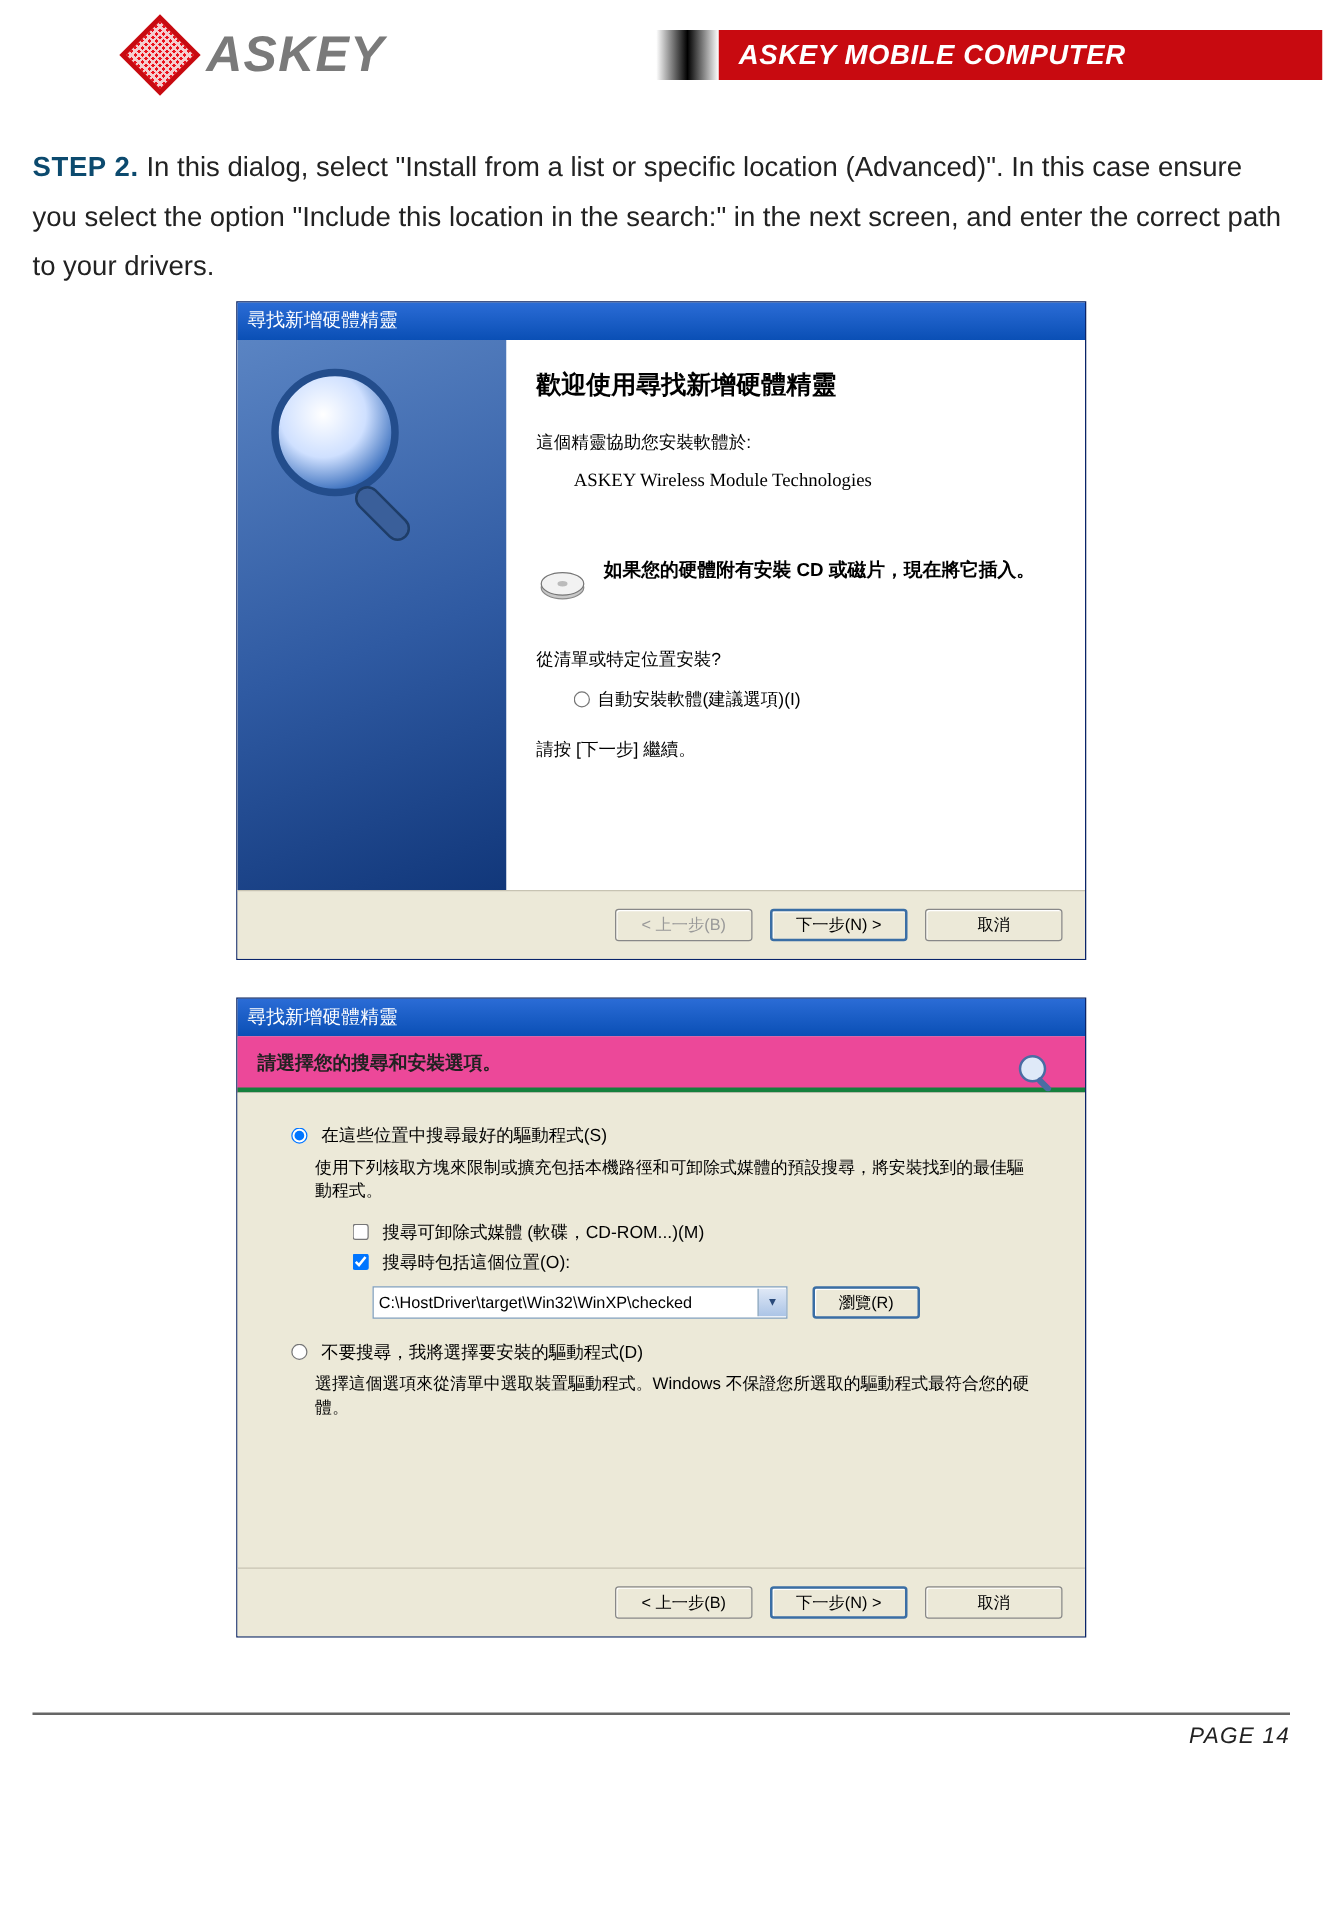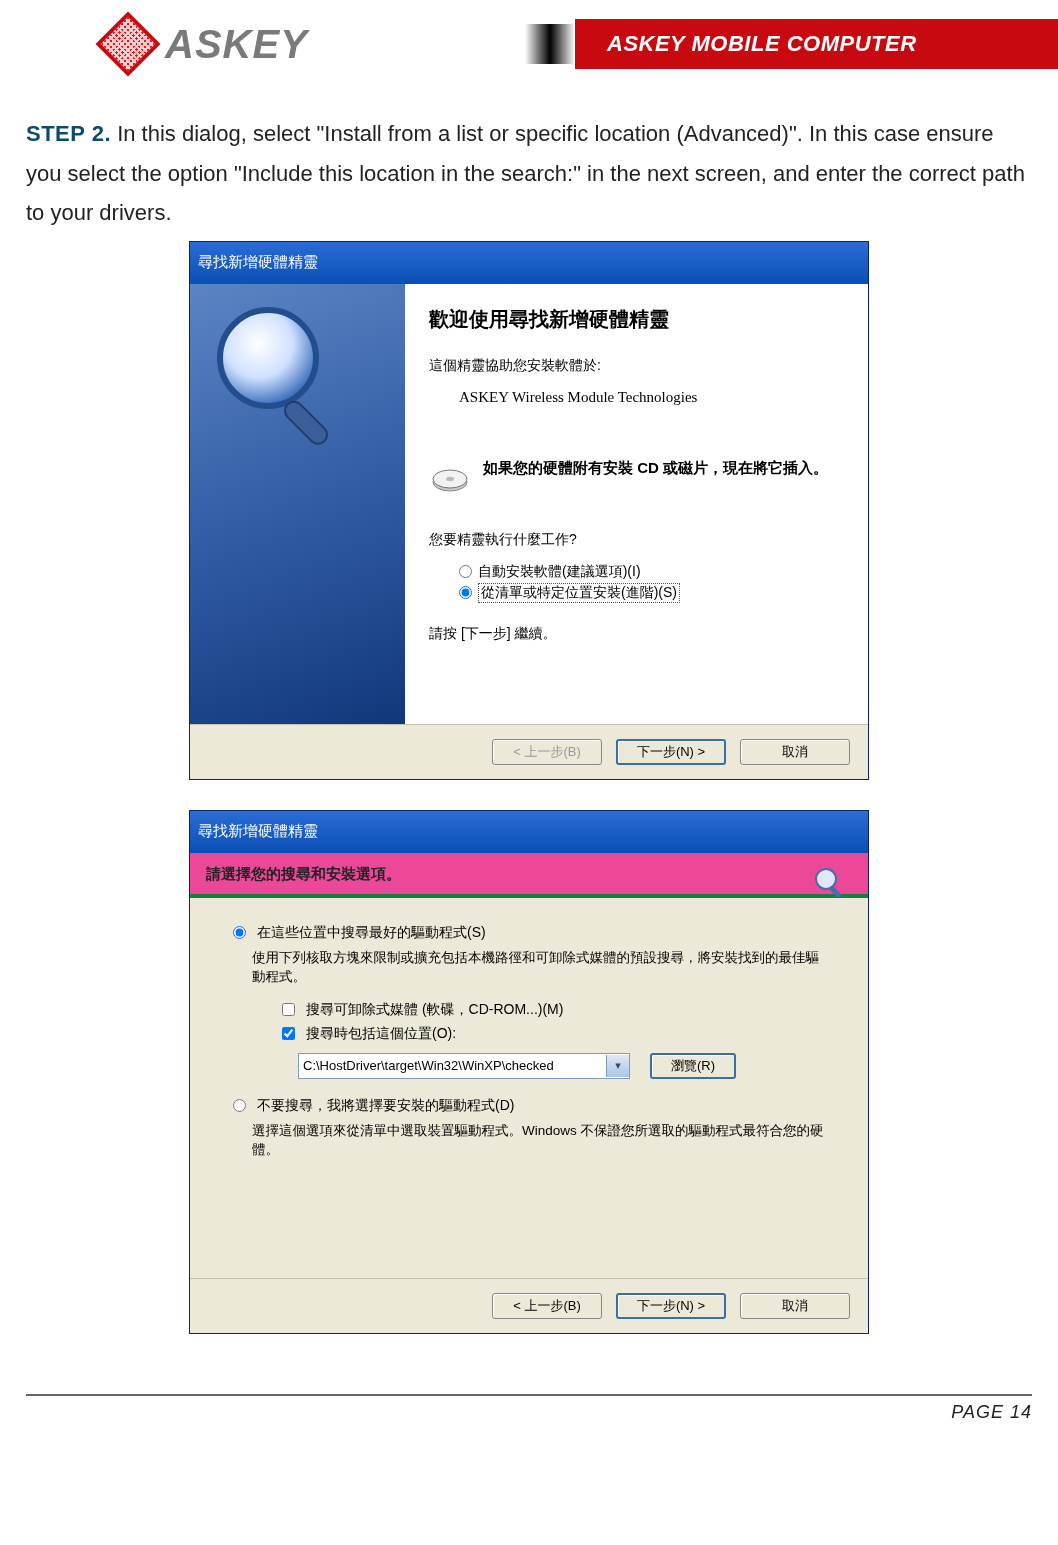--- a/index.html
+++ b/index.html
@@ -53,26 +53,26 @@
     color: #7a7a7a;
     letter-spacing: 1px;
   }
   .header-grad {
     flex: 0 0 50px;
     height: 40px;
     background: linear-gradient(to right, #fff, #000, #fff);
   }
   .header-right {
     flex: 1;
-    height: 50px;
+    height: 40px;
     background: #c80a10;
     color: #fff;
     display: flex;
     align-items: center;
-    padding-left: 32px;
+    padding-left: 16px;
     font-family: "Arial Black", Arial, sans-serif;
     font-style: italic;
     font-weight: 900;
     font-size: 22px;
     letter-spacing: 0.5px;
   }
 
   
   .bodytext {
     padding: 36px 26px 8px 26px;
@@ -94,21 +94,21 @@
 
   .dlg {
     width: 678px;
     border: 1px solid #0a246a;
     background: #ece9d8;
     font-family: "Microsoft JhengHei", "PMingLiU", Tahoma, sans-serif;
     font-size: 14px;
   }
 
   .titlebar {
-    height: 42px;
+    height: 30px;
     background: linear-gradient(to bottom, #2b6cd6, #0a4fb5);
     color: #fff;
     font-size: 15px;
     display: flex;
     align-items: center;
     padding-left: 8px;
     font-family: "PMingLiU", "Microsoft JhengHei", sans-serif;
   }
 
   .dlg1-body {
@@ -318,29 +318,25 @@
               <ellipse cx="21" cy="23" rx="17" ry="9" fill="#c9c9c9" stroke="#888"></ellipse>
               <ellipse cx="21" cy="20" rx="17" ry="9" fill="#f2f2f2" stroke="#777"></ellipse>
               <ellipse cx="21" cy="20" rx="4" ry="2.2" fill="#bbb"></ellipse>
             </svg>
           </div>
           <div class="cd-text">
             <b>如果您的硬體附有安裝 CD 或磁片，現在將它插入。</b>
           </div>
         </div>
 
-        <div class="row">您要精靈執行什麼工作?</div>
+        <div class="row">從清單或特定位置安裝?</div>
 
         <label class="opt">
           <input type="radio" name="r1" style="">
           <span>自動安裝軟體(建議選項)(I)</span>
-        </label>
-        <label class="opt opt-sel">
-          <input type="radio" name="r1" checked="" style="">
-          <span>從清單或特定位置安裝(進階)(S)</span>
         </label>
 
         <div class="row" style="margin-top:22px">請按 [下一步] 繼續。</div>
       </div>
     </div>
     <div class="btnbar">
       <button class="winbtn" disabled="">&lt; 上一步(B)</button>
       <button class="winbtn default">下一步(N) &gt;</button>
       <button class="winbtn">取消</button>
     </div>

